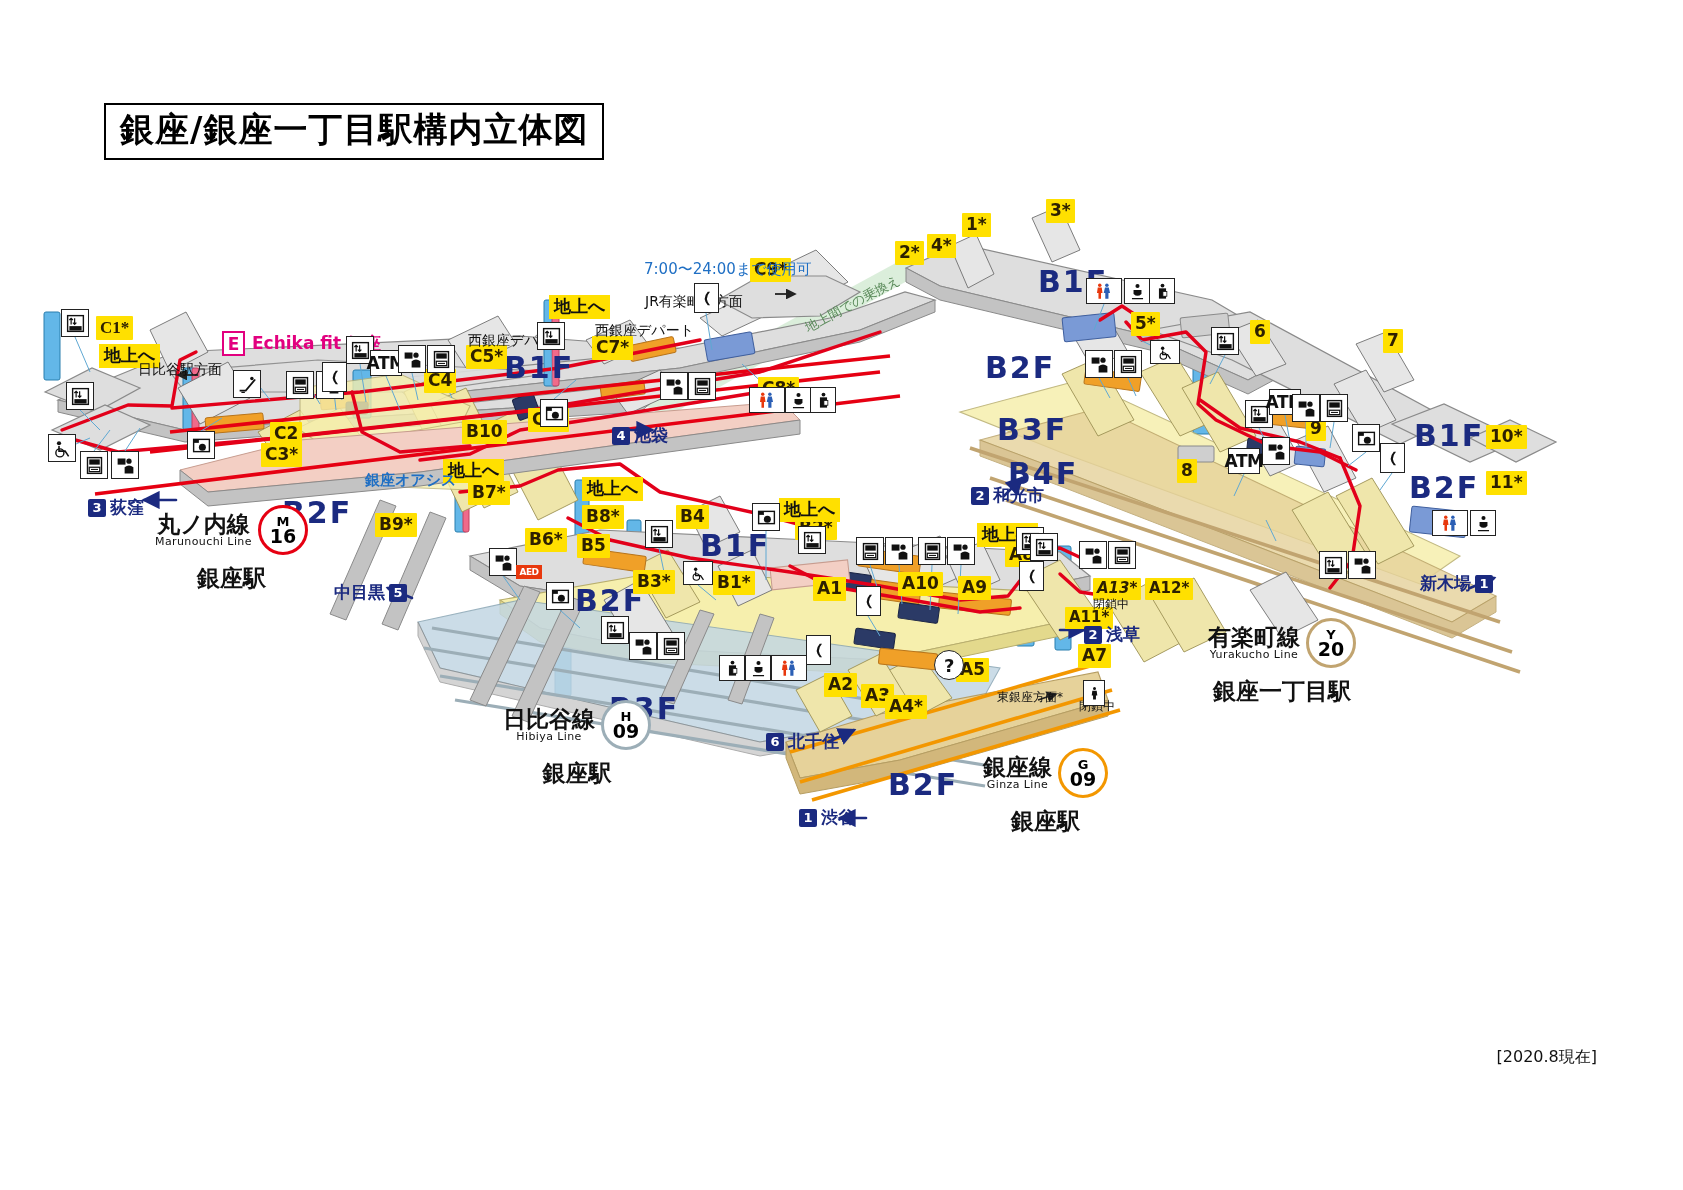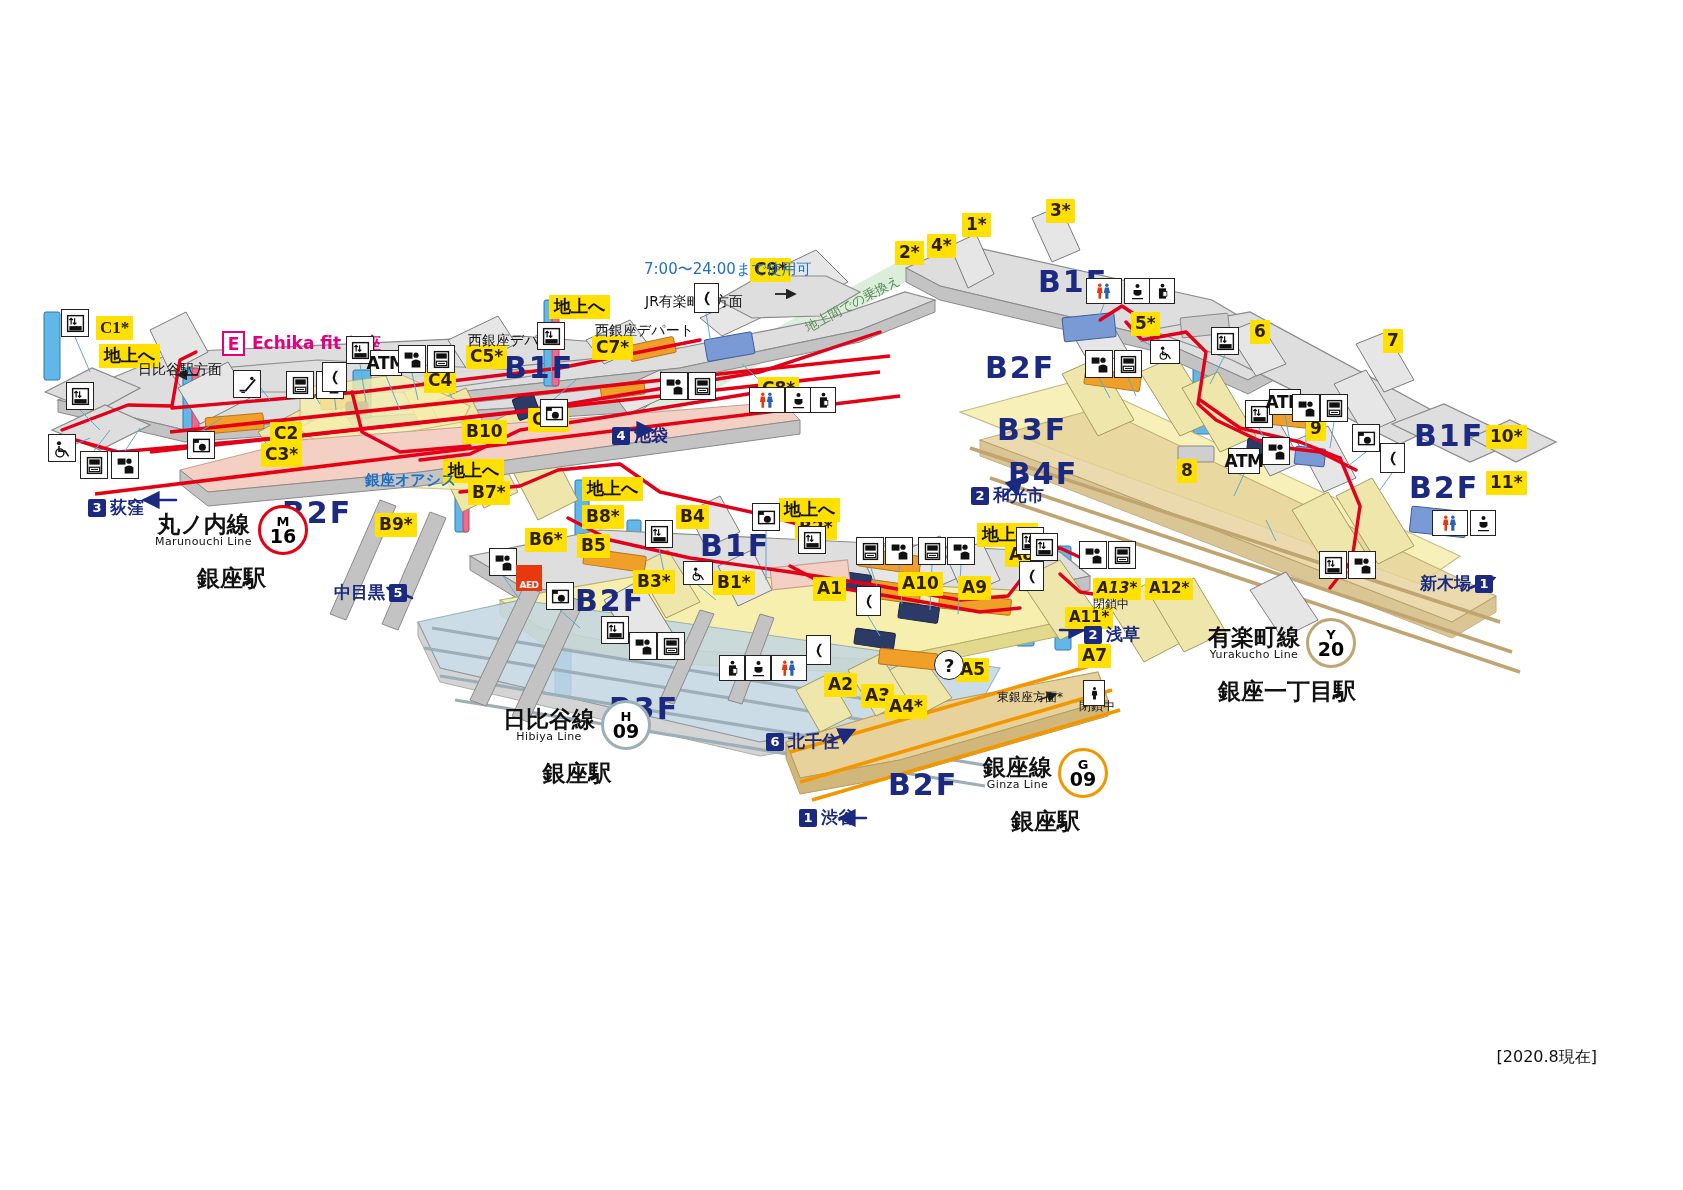--- a/index.html
+++ b/index.html
@@ -390,20 +390,21 @@
       <path d="M1470,588 L1494,578" marker-end="url(#ar-blue)"></path>
     </g>
 
     <g style="fill:none;stroke:#222;stroke-width:1.8;">
       <path d="M198,375 L178,375" marker-end="url(#ar-black)"></path>
       <path d="M775,294 L795,294" marker-end="url(#ar-black)"></path>
       <path d="M1038,700 L1056,694" marker-end="url(#ar-black)"></path>
     </g>
   </svg>
 
+  <div class="title-box">銀座/銀座一丁目駅構内立体図</div>
 
   <div id="floors">
       <div class="floor" style="left: 504px; top: 350px;">B1F</div>
       <div class="floor" style="left: 282px; top: 495px;">B2F</div>
       <div class="floor" style="left: 1038px; top: 264px;">B1F</div>
       <div class="floor" style="left: 985px; top: 350px;">B2F</div>
       <div class="floor" style="left: 997px; top: 412px;">B3F</div>
       <div class="floor" style="left: 1008px; top: 456px;">B4F</div>
       <div class="floor" style="left: 1414px; top: 418px;">B1F</div>
       <div class="floor" style="left: 1409px; top: 470px;">B2F</div>
@@ -553,21 +554,21 @@
             <div class="linejp">銀座線</div>
             <div class="lineen">Ginza Line</div>
           </div>
           <div class="linecircle" style="border: 3px solid rgb(243, 151, 0);">
             <div class="l">G</div>
             <div class="n">09</div>
           </div>
         </div>
         <div class="linesta" style="margin-top: 2px;">銀座駅</div>
       </div>
-      <div class="linebox" style="left: 1208px; top: 618px; flex-direction: column; align-items: flex-end;">
+      <div class="linebox" style="left: 1208px; top: 618px; flex-direction: column; align-items: center;">
         <div style="display: flex; align-items: center; gap: 6px;">
           <div class="linetexts">
             <div class="linejp">有楽町線</div>
             <div class="lineen">Yurakucho Line</div>
           </div>
           <div class="linecircle" style="border: 3px solid rgb(193, 164, 112);">
             <div class="l">Y</div>
             <div class="n">20</div>
           </div>
         </div>
@@ -971,21 +972,21 @@
       <div class="ico qm" style="left: 934px; top: 650px; width: 30px; height: 30px;">
         <span class="txt">?</span>
       </div>
       <div class="ico" style="left: 489px; top: 548px; width: 28px; height: 28px;">
         <svg width="21" height="21" viewBox="0 0 24 24">
           <rect x="3" y="4" width="9" height="7" fill="#111"></rect>
           <circle cx="16" cy="7" r="3" fill="#111"></circle>
           <path d="M11 21 L11 14 Q16 10 21 14 L21 21 Z" fill="#111"></path>
         </svg>
       </div>
-      <div class="ico aed" style="left: 516px; top: 565px; width: 26px; height: 26px; align-items: flex-end;">
+      <div class="ico aed" style="left: 516px; top: 565px; width: 26px; height: 14px;">
         <span class="txt">AED</span>
       </div>
       <div class="ico" style="left: 546px; top: 582px; width: 28px; height: 28px;">
         <svg width="21" height="21" viewBox="0 0 24 24">
           <rect x="3" y="5" width="18" height="14" fill="none" stroke="#111" stroke-width="1.6"></rect>
           <path d="M3 5 L9 5 L9 9 L3 9 Z" fill="#111"></path>
           <circle cx="13" cy="14" r="4" fill="#111"></circle>
         </svg>
       </div>
       <div class="ico" style="left: 601px; top: 616px; width: 28px; height: 28px;">

